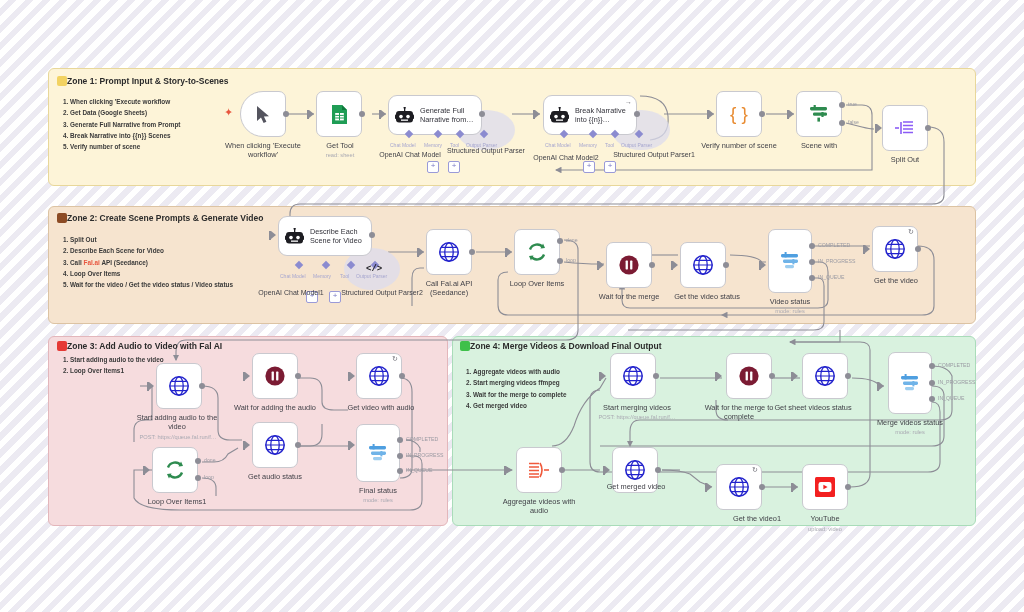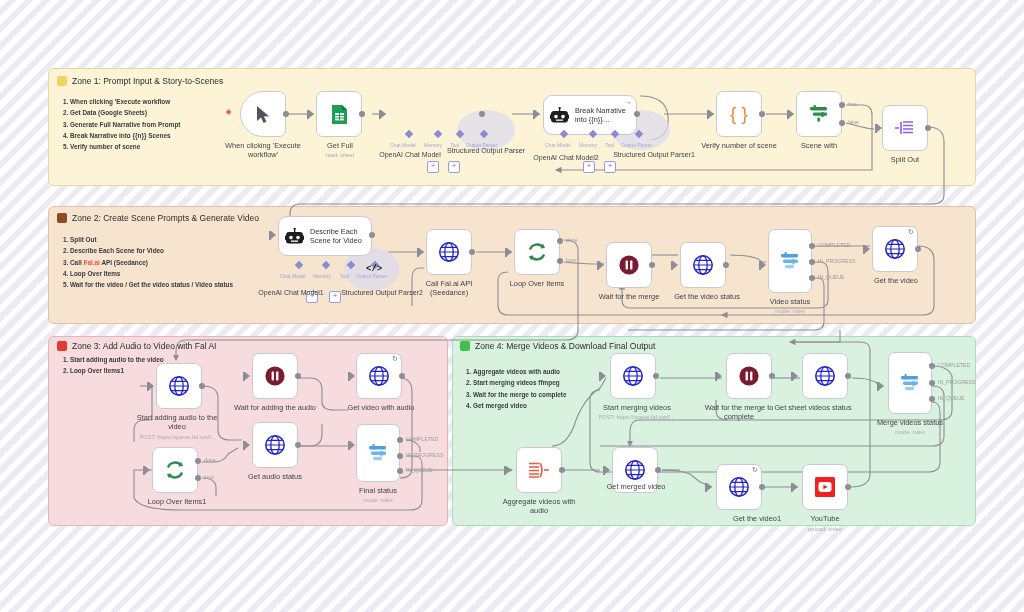--- a/index.html
+++ b/index.html
@@ -8,22 +8,22 @@
     font-family:"Liberation Sans","DejaVu Sans",sans-serif;
     background:
       repeating-linear-gradient(135deg,
         #ffffff 0px,#ffffff 6px,
         #eceaf2 6px,#eceaf2 12px);
   }
   #canvas{position:relative;width:1024px;height:612px;}
 
   
   .zone{position:absolute;border-radius:6px;box-sizing:border-box;}
-  .zone-hdr{position:absolute;display:flex;align-items:center;gap:5px;
-            font-size:8.5px;font-weight:normal;color:#2b2b2b;white-space:nowrap;}
+  .zone-hdr{position:absolute;display:flex;align-items:center;
+            font-size:8.5px;font-weight:bold;color:#2b2b2b;white-space:nowrap;}
   .zone-sq{width:10px;height:10px;border-radius:2px;flex:none;}
   .zone-steps{position:absolute;font-size:6.4px;font-weight:bold;color:#3a3a3a;
               line-height:11.3px;}
   .zone-steps ol{margin:0;padding-left:13px;}
   .zone-steps li{white-space:nowrap;}
   .accent{color:#e8563f;}
 
   
   .node{position:absolute;box-sizing:border-box;background:#fff;
         border:1px solid #c9c9cf;border-radius:7px;
@@ -229,26 +229,41 @@
     <span>
       <svg class="ic" width="17" height="21" viewBox="0 0 17 21">
         <path d="M1,1 L11,1 L16,6 L16,20 L1,20 Z" fill="#1f9d55"></path>
         <path d="M11,1 L16,6 L11,6 Z" fill="#0e7a3c"></path>
         <rect x="4.2" y="9" width="8.6" height="7.4" fill="#fff"></rect>
         <path d="M4.2,11.4 L12.8,11.4 M4.2,14 L12.8,14 M8.5,9 L8.5,16.4" stroke="#1f9d55" stroke-width="1"></path>
       </svg>
     </span>
   </div>
   <div class="dot" style="left:359px;top:111px;"></div>
-  <div class="nlabel" style="left:318px;top:141px;width:44px;">Get Full</div>
+  <div class="nlabel" style="left:318px;top:141px;width:44px;">Get Tool</div>
   <div class="nsub" style="left:308px;top:151px;width:64px;">read: sheet</div>
 
   <div class="inbar" style="left:379px;top:110px;"></div>
   <div class="inarrow" style="left:381px;top:110px;"></div>
   <div class="halo" style="left:457px;top:110px;width:58px;height:40px;"></div>
+  <div class="node wide" style="left:388px;top:95px;">
+    <span>
+      <svg class="ic" width="19" height="17" viewBox="0 0 19 17">
+        <rect x="1" y="4" width="17" height="11.5" rx="3" fill="#1d1d22"></rect>
+        <circle cx="6" cy="9.6" r="1.8" fill="#fff"></circle>
+          <circle cx="13" cy="9.6" r="1.8" fill="#fff"></circle>
+        <rect x="6" y="12.5" width="7" height="1.3" fill="#fff"></rect>
+        <rect x="9" y="0" width="1.3" height="4" fill="#1d1d22"></rect>
+          <circle cx="9.6" cy="0.8" r="1.1" fill="#1d1d22"></circle>
+        <rect x="0" y="7.5" width="1.6" height="4.5" rx="0.8" fill="#1d1d22"></rect>
+        <rect x="17.4" y="7.5" width="1.6" height="4.5" rx="0.8" fill="#1d1d22"></rect>
+      </svg>
+    </span>
+    <span class="ntitle" style="width:62px;">Generate Full Narrative from…</span>
+  </div>
   <div class="dot" style="left:479px;top:111px;"></div>
 
   <div class="diamond" style="left:406px;top:131px;"></div>
   <div class="diamond" style="left:435px;top:131px;"></div>
   <div class="diamond" style="left:457px;top:131px;"></div>
   <div class="diamond" style="left:481px;top:131px;"></div>
   <div class="subcap" style="left:390px;top:142px;">Chat Model</div>
   <div class="subcap" style="left:424px;top:142px;">Memory</div>
   <div class="subcap" style="left:450px;top:142px;">Tool</div>
   <div class="subcap" style="left:466px;top:142px;">Output Parser</div>

